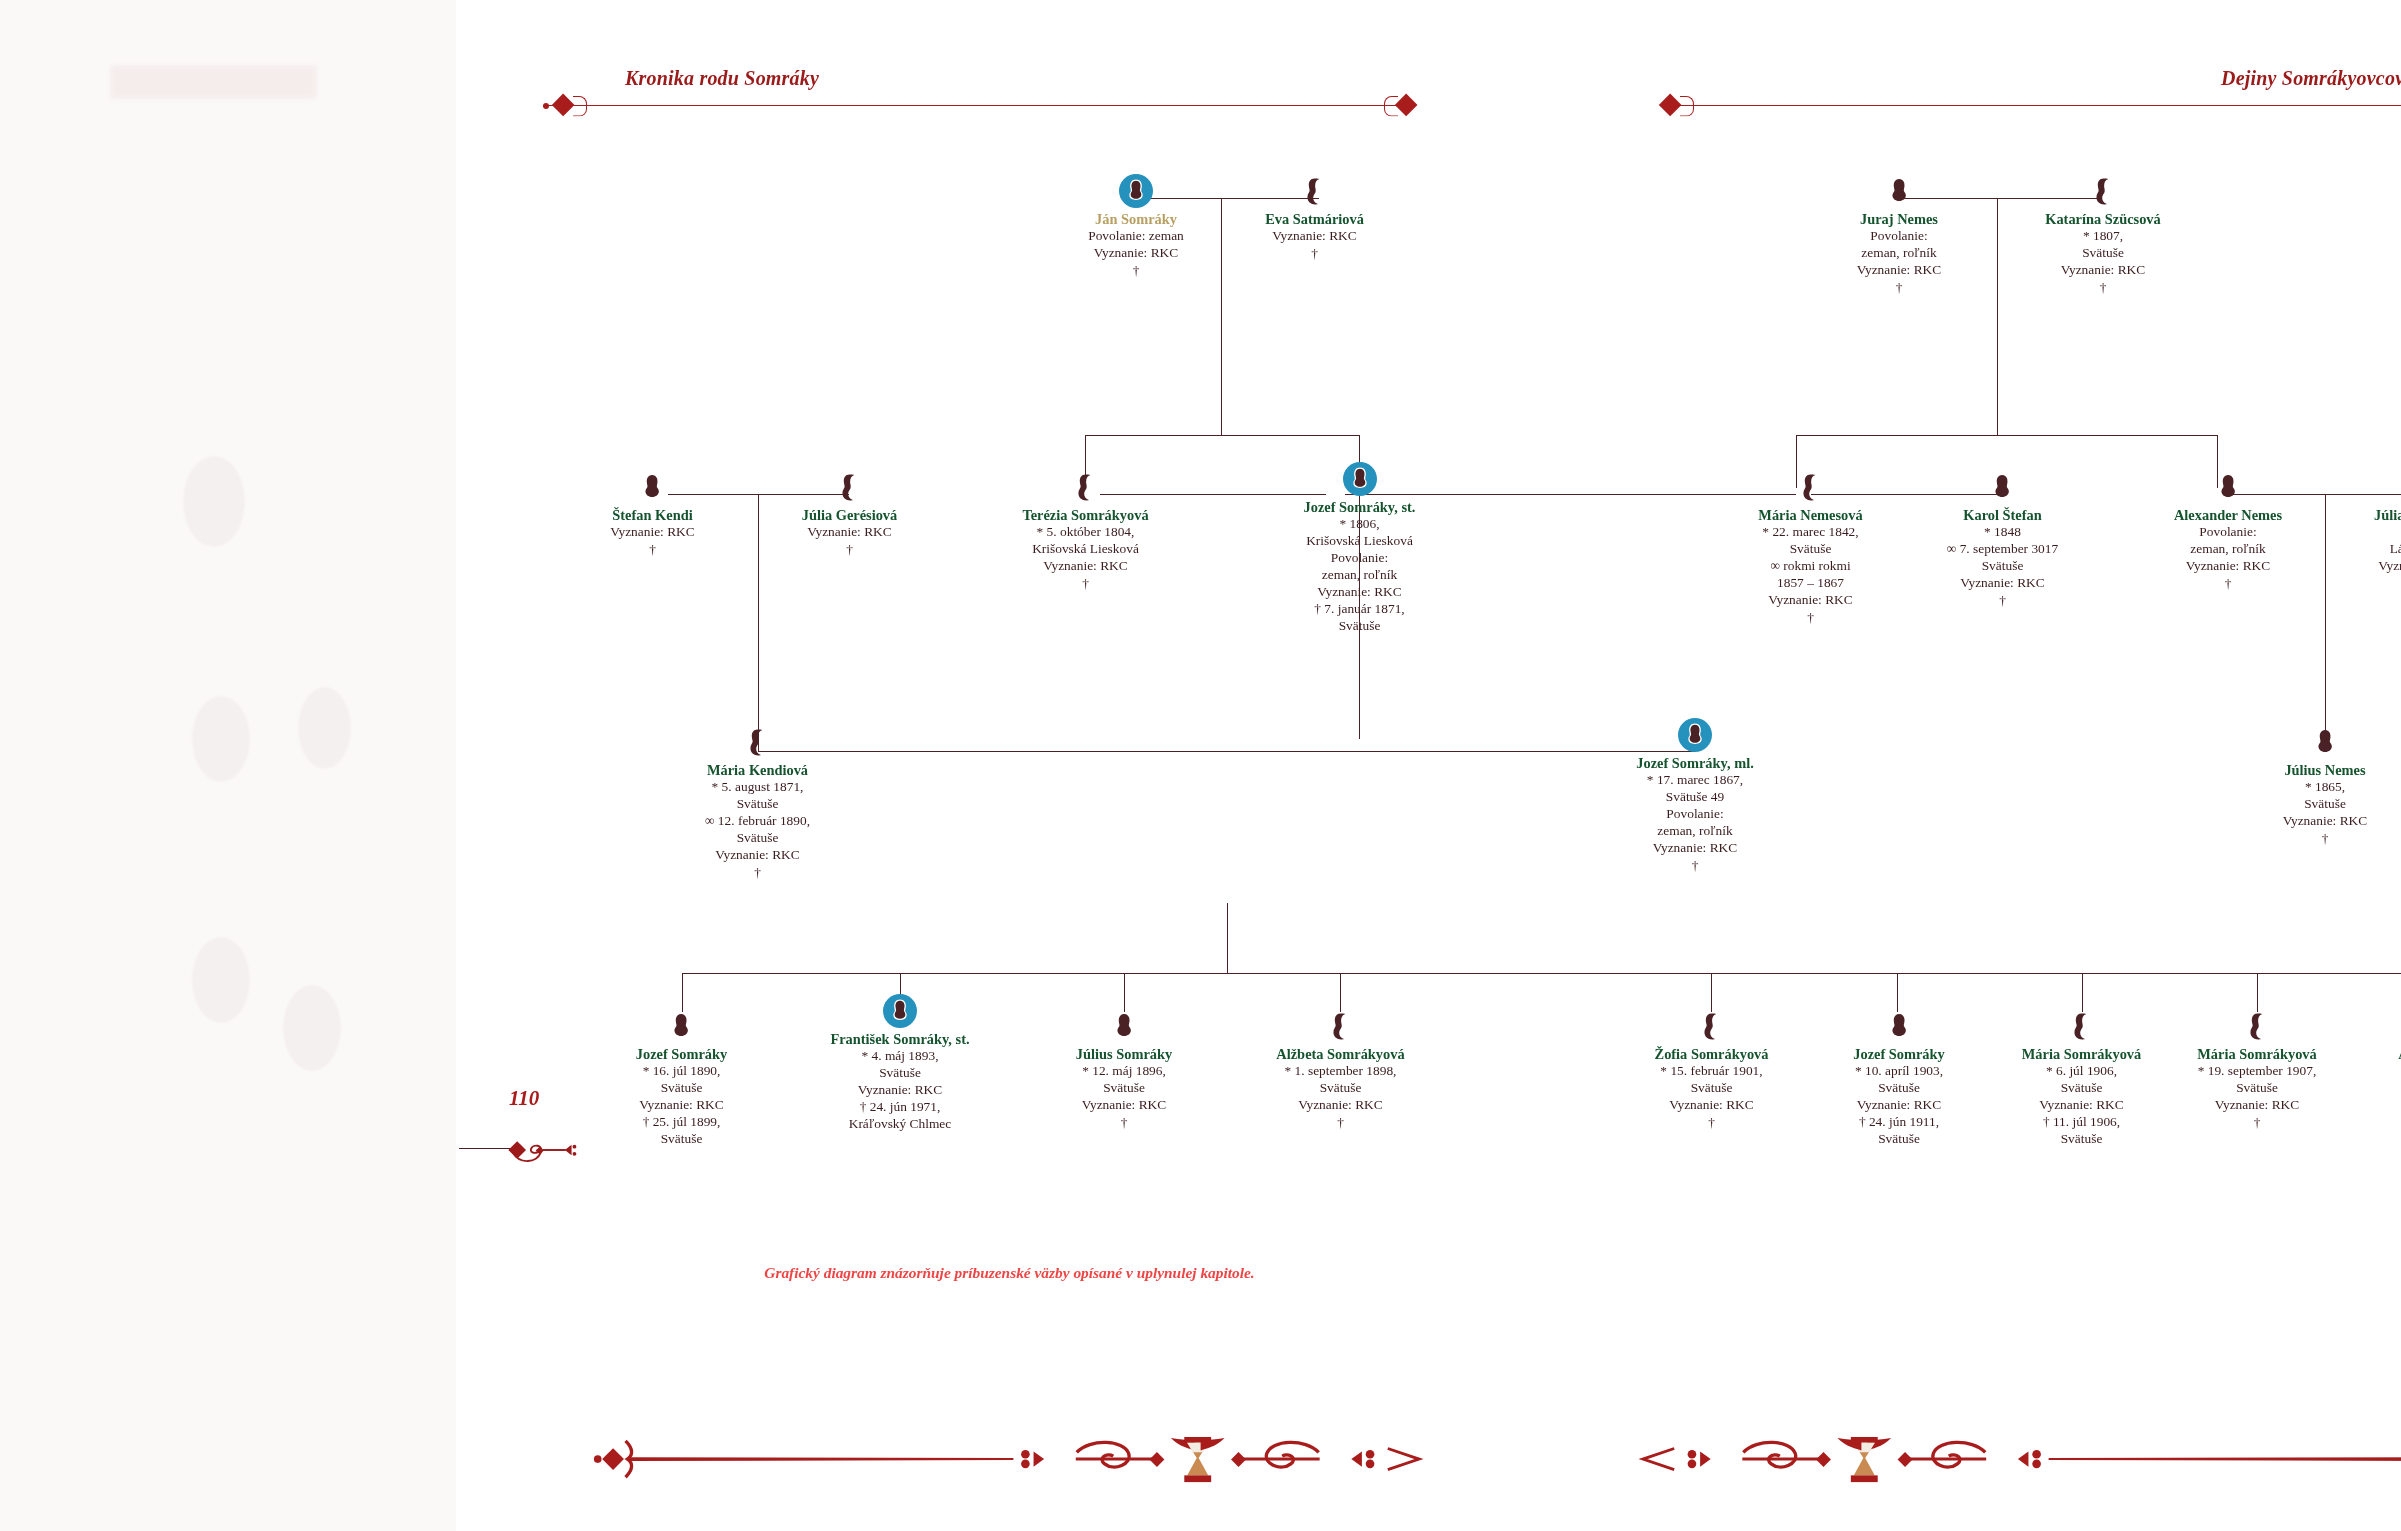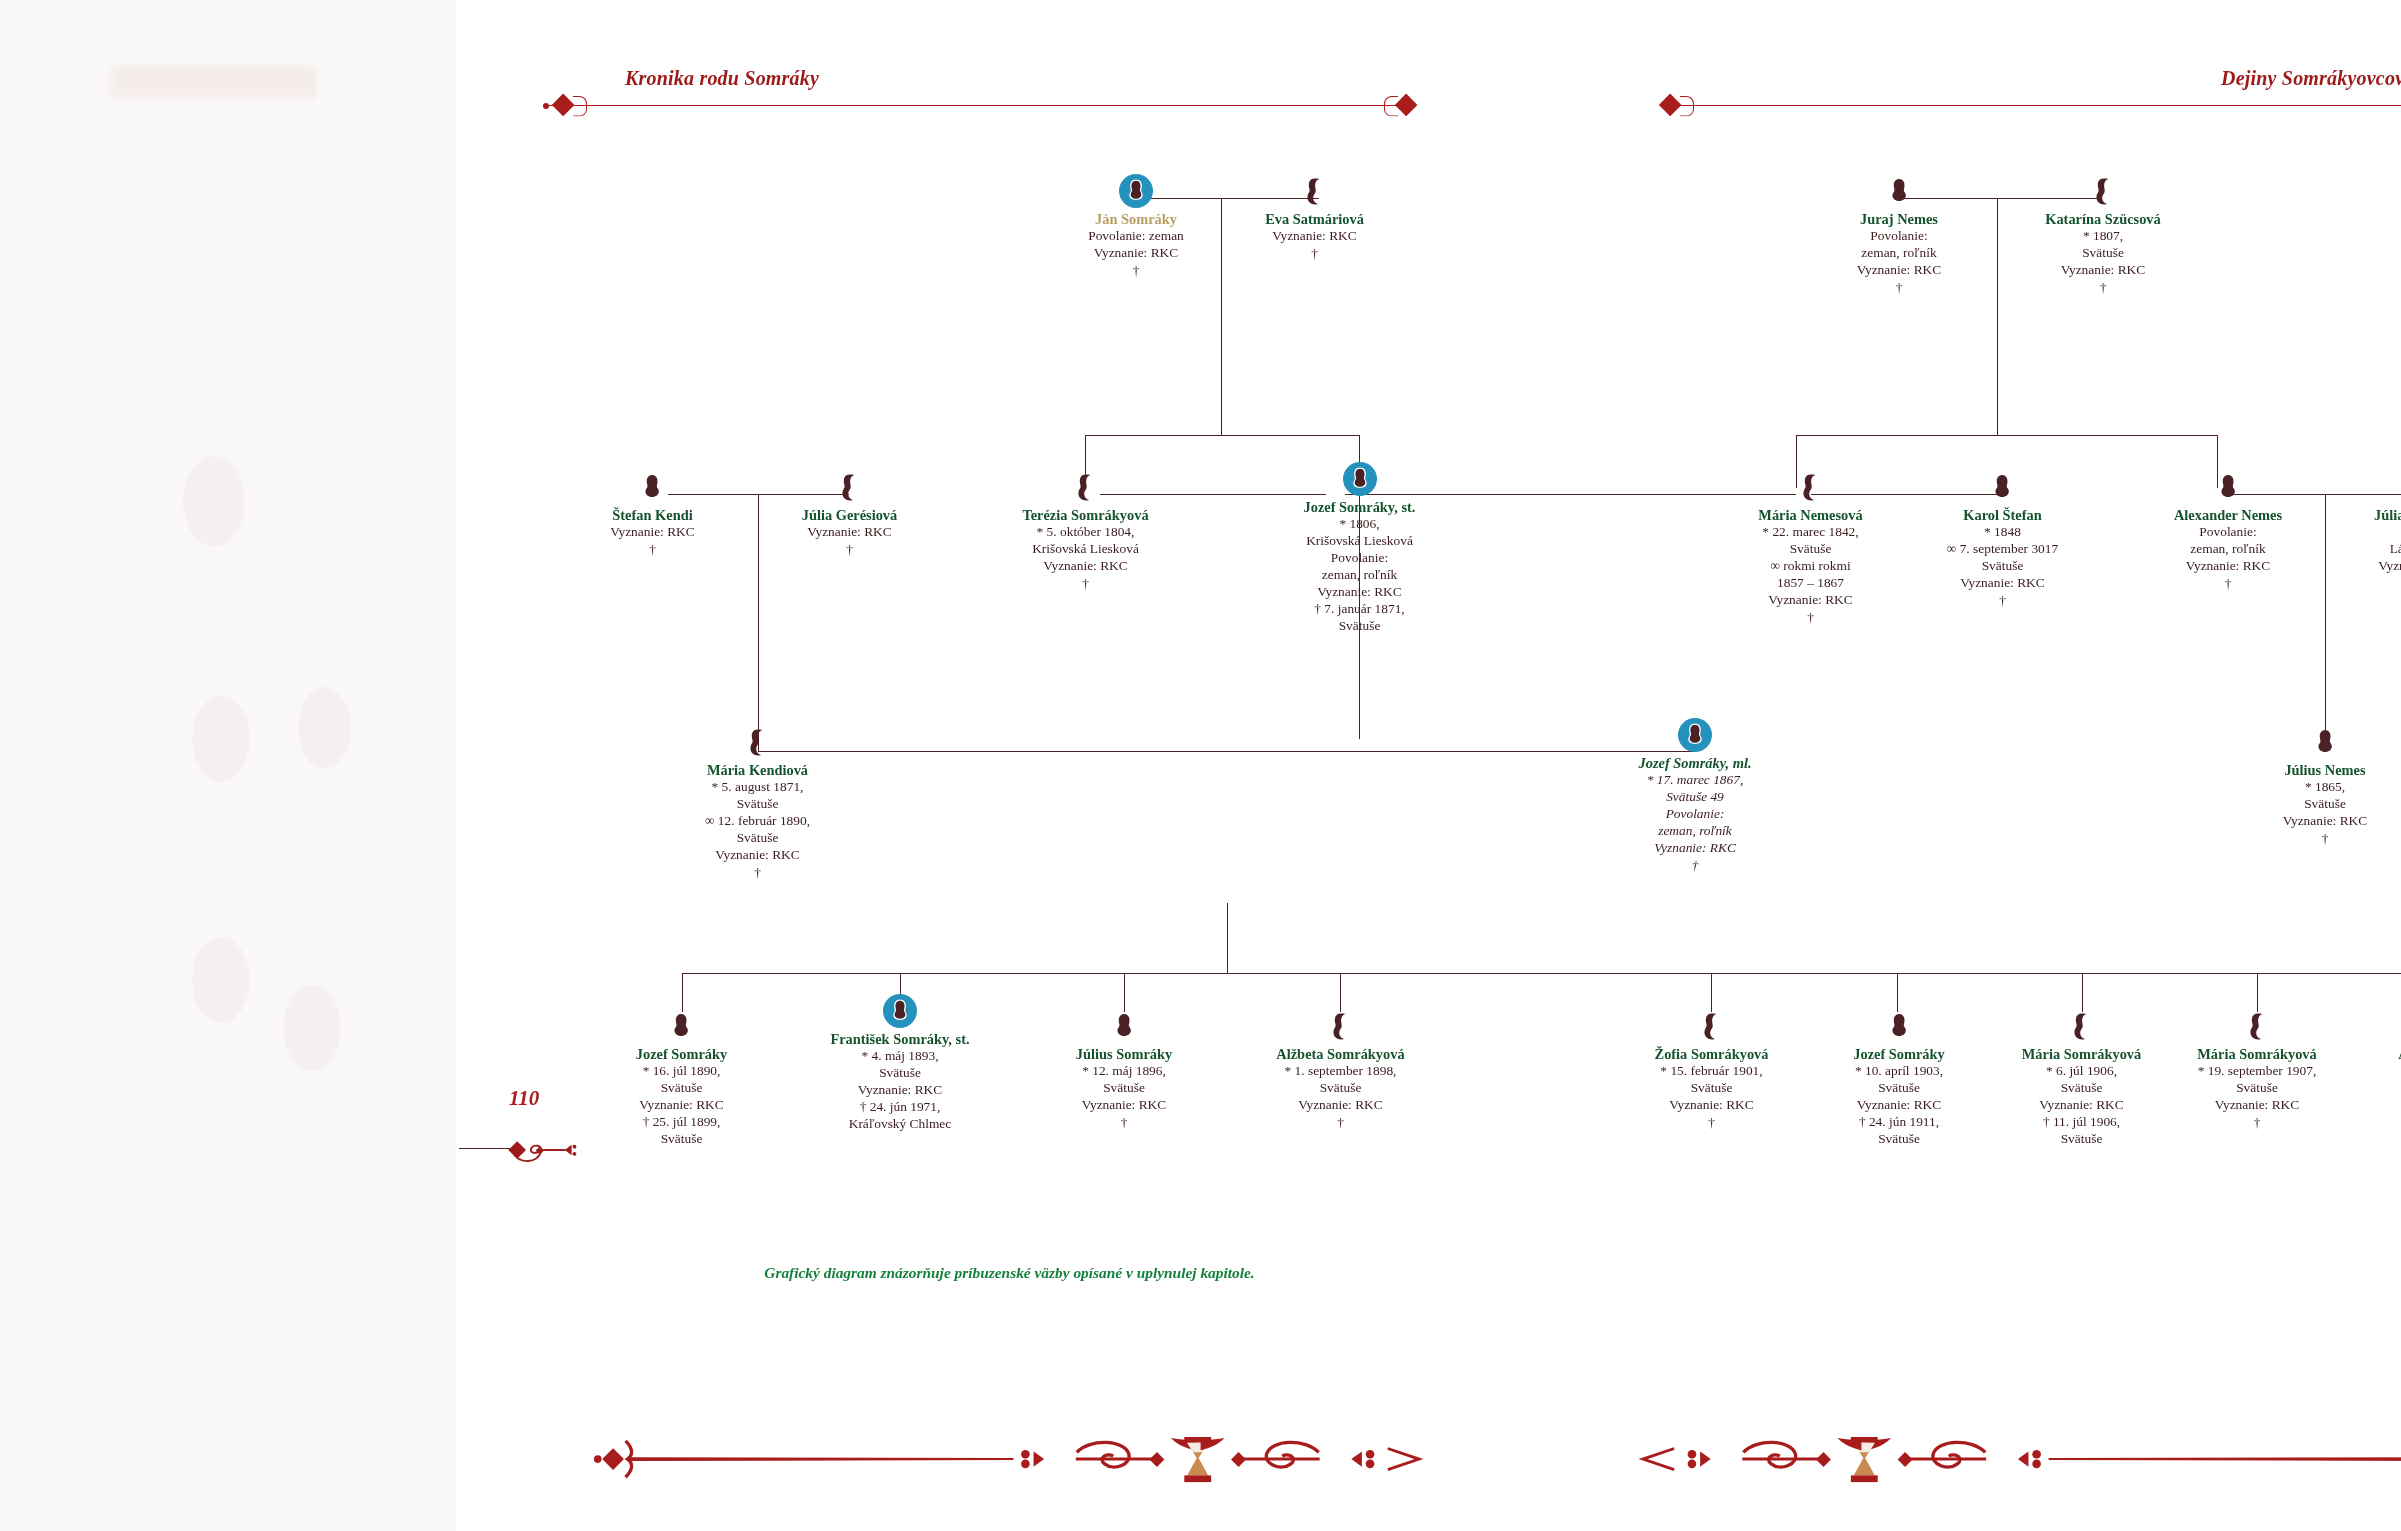--- a/index.html
+++ b/index.html
@@ -71,21 +71,21 @@
     color:#14532d;margin-top:2.9px;white-space:nowrap;
   }
   .pname.hl{color:#b8a063;}
   .pline{font-size:13.4px;line-height:1.26;color:#3a1b1e;white-space:nowrap;}
   .pdag{font-size:13.4px;line-height:1.3;color:#3a1b1e;}
 
   
   .caption{
     position:absolute;text-align:center;
     font-style:italic;font-weight:700;
-    font-size:15.4px;line-height:1.38;color:#15803d;
+    font-size:15.4px;line-height:1.38;color:#ef4444;
     white-space:nowrap;
   }
 
   
   .pagenum{
     position:absolute;font-style:italic;font-weight:700;
     font-size:21px;color:#a81c1c;
   }
   .foot-rule{position:absolute;height:1.4px;background:#4a2226;}
 
@@ -341,21 +341,21 @@
     </div>
     <div class="pname">Mária Kendiová</div>
     <div class="pline">* 5. august 1871,</div>
     <div class="pline">Svätuše</div>
     <div class="pline">∞ 12. február 1890,</div>
     <div class="pline">Svätuše</div>
     <div class="pline">Vyznanie: RKC</div>
     <div class="pdag">†</div>
   </div>
 
-  <div class="person" style="left:1611px;top:718px;width:168px;font-style:italic;">
+  <div class="person" style="left:1611px;top:718px;width:168px;">
     <div class="avatar">
       <div class="circle-av">
         <svg class="silh" viewBox="0 0 34 56" aria-hidden="true">
           <path fill="#ffffff" d="M17 1C7 1 3 9 4 18c.4 4 2 7 1 10-1 2-3 4-3 8 0 7 6 11 15 11s15-4 15-11c0-4-2-6-3-8-1-3 .6-6 1-10C31 9 27 1 17 1z"></path>
           <path fill="#4a2226" d="M17 4C9 4 6 11 7 18c.4 4 1.8 6.5 1 9-.8 2.5-3 4-3 8 0 5 5 9 12 9s12-4 12-9c0-4-2.2-5.5-3-8-.8-2.5.6-5 1-9 1-7-2-14-10-14z"></path>
         </svg>
       </div>
     </div>
     <div class="pname">Jozef Somráky, ml.</div>
     <div class="pline">* 17. marec 1867,</div>

